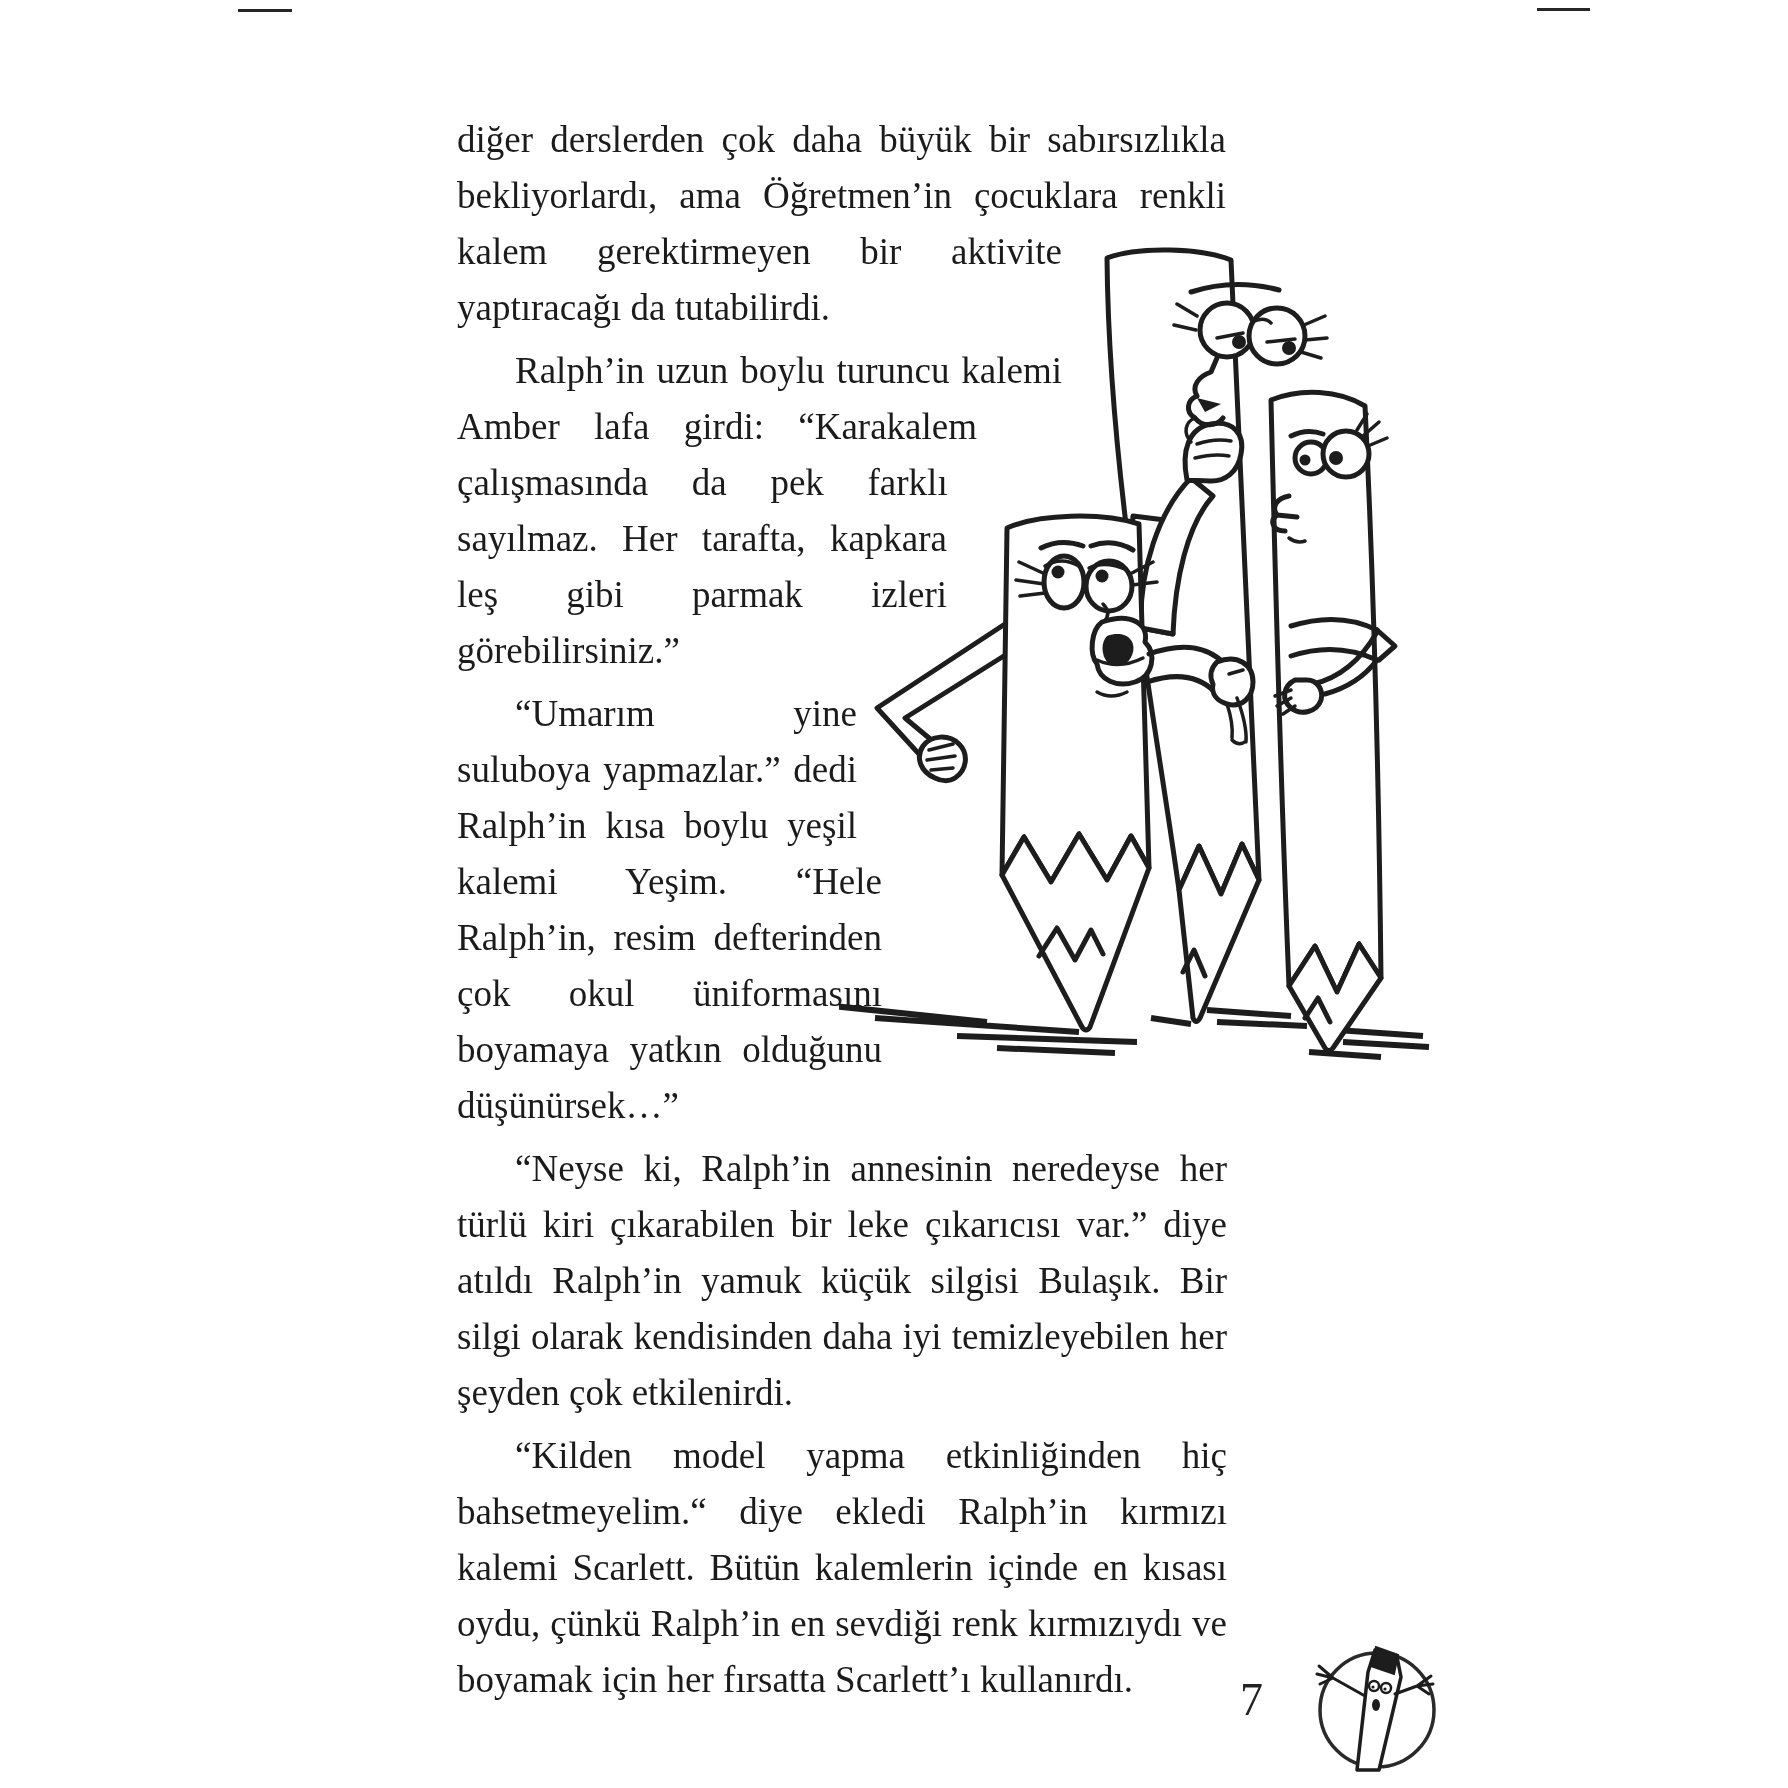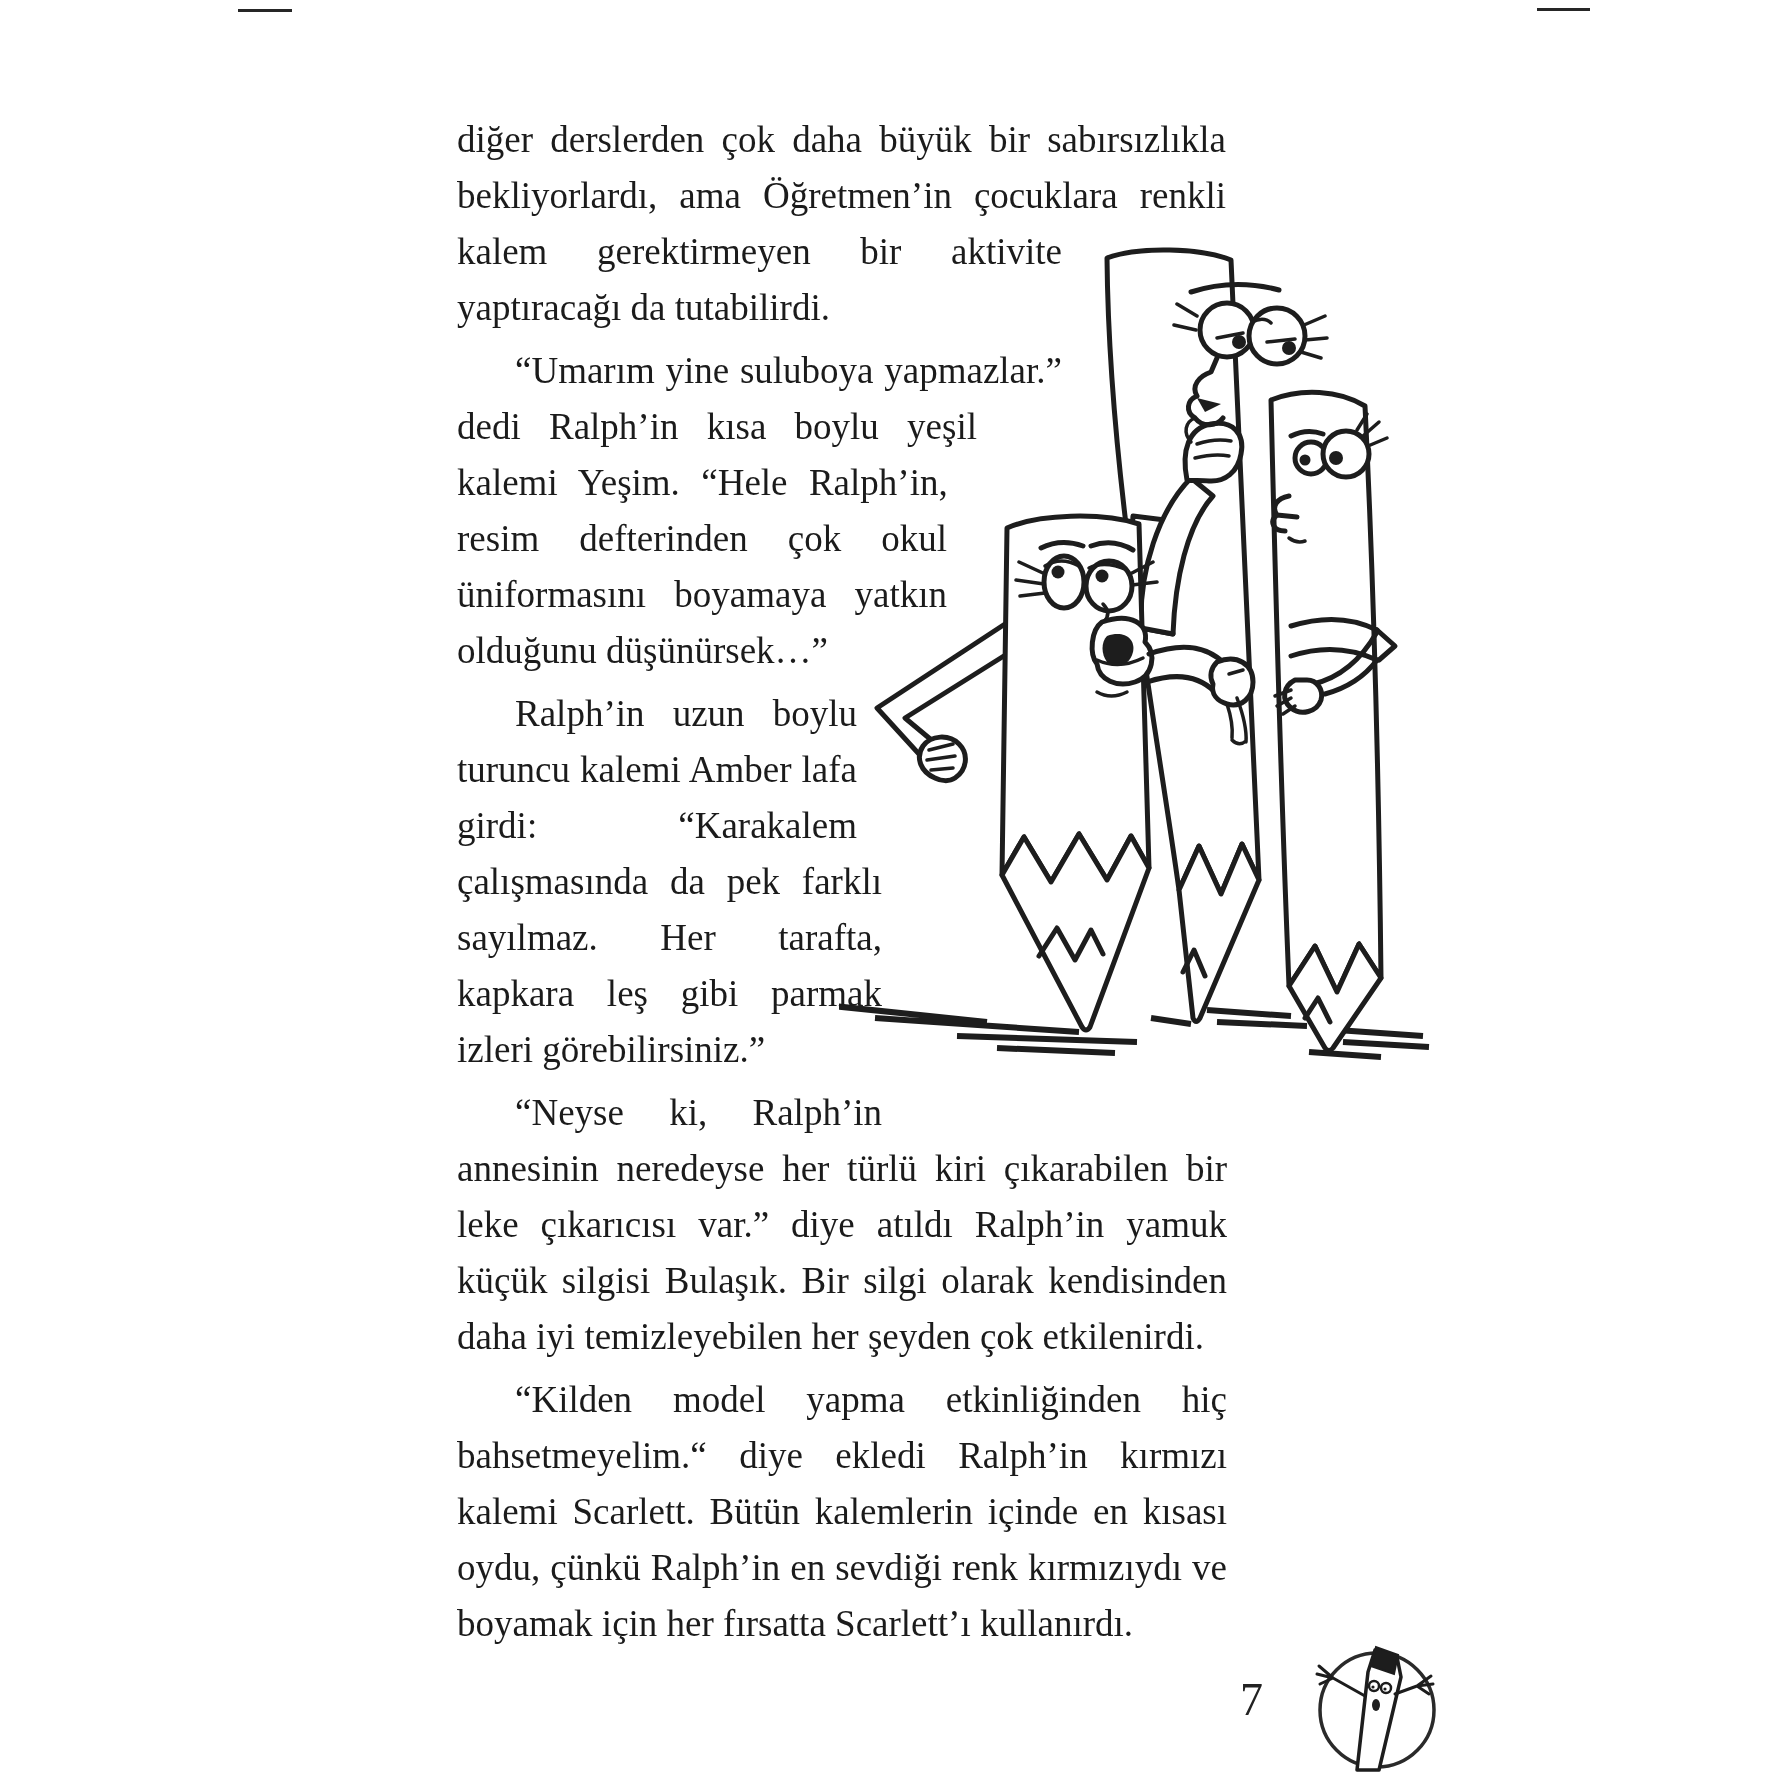--- a/index.html
+++ b/index.html
@@ -133,22 +133,22 @@
           <path class="lnt" d="M 258 430 Q 280 440 304 428 M 258 462 Q 272 470 288 462"></path>
 
           <path class="ln" d="M 310 424 C 344 412 368 416 386 434 M 308 452 C 338 442 360 446 376 462"></path>
           <path class="lnw" d="M 378 432 C 398 424 414 434 414 452 C 414 468 402 478 388 474 C 378 471 372 464 374 454 C 370 446 372 438 378 432 Z"></path>
           <path class="lnt" d="M 398 468 C 404 484 408 498 407 512 M 388 474 C 392 486 394 498 393 508 M 393 510 Q 400 517 407 511 M 390 444 L 404 440"></path>
         </g>
       </svg>
     </figure>
 
     <p class="para first">diğer derslerden çok daha büyük bir sabırsızlıkla bek­liyorlardı, ama Öğretmen’in çocuklara renkli kalem gerektirmeyen bir aktivite yaptıracağı da tutabilirdi.</p>
+    <p class="para">Ralph’in uzun boylu tu­runcu kalemi Amber lafa girdi: “Karakalem çalışma­sında da pek farklı sayılmaz. Her tarafta, kapkara leş gibi parmak izleri görebilirsiniz.”</p>
     <p class="para">“Umarım yine suluboya yapmazlar.” dedi Ralph’in kısa boylu yeşil kalemi Yeşim. “Hele Ralph’in, resim defterinden çok okul ünifor­masını boyamaya yatkın ol­duğunu düşünürsek…”</p>
-    <p class="para">Ralph’in uzun boylu tu­runcu kalemi Amber lafa girdi: “Karakalem çalışma­sında da pek farklı sayılmaz. Her tarafta, kapkara leş gibi parmak izleri görebilirsiniz.”</p>
     <p class="para">“Neyse ki, Ralph’in annesinin neredeyse her tür­lü kiri çıkarabilen bir leke çıkarıcısı var.” diye atıldı Ralph’in yamuk küçük silgisi Bulaşık. Bir silgi olarak kendisinden daha iyi temizleyebilen her şeyden çok etkilenirdi.</p>
     <p class="para">“Kilden model yapma et­kinliğinden hiç bahsetmeyelim.“ diye ekledi Ralph’in kırmızı kalemi Scarlett. Bütün kalemlerin içinde en kısası oydu, çünkü Ralph’in en sevdiği renk kırmızıydı ve boyamak için her fırsatta Scarlett’ı kullanırdı.</p>
   </div>
 
   <div class="page-number">7</div>
 
   <figure class="badge">
     <svg viewBox="0 0 140 140" xmlns="http://www.w3.org/2000/svg">
       <circle cx="72" cy="78" r="57" fill="none" stroke="#2a2a2a" stroke-width="3.5"></circle>
       <path d="M 52 138 L 63 40 L 70 18 L 92 25 L 96 45 L 74 138 Z" fill="#ffffff" stroke="#1d1d1d" stroke-width="3.5" stroke-linejoin="round"></path>

